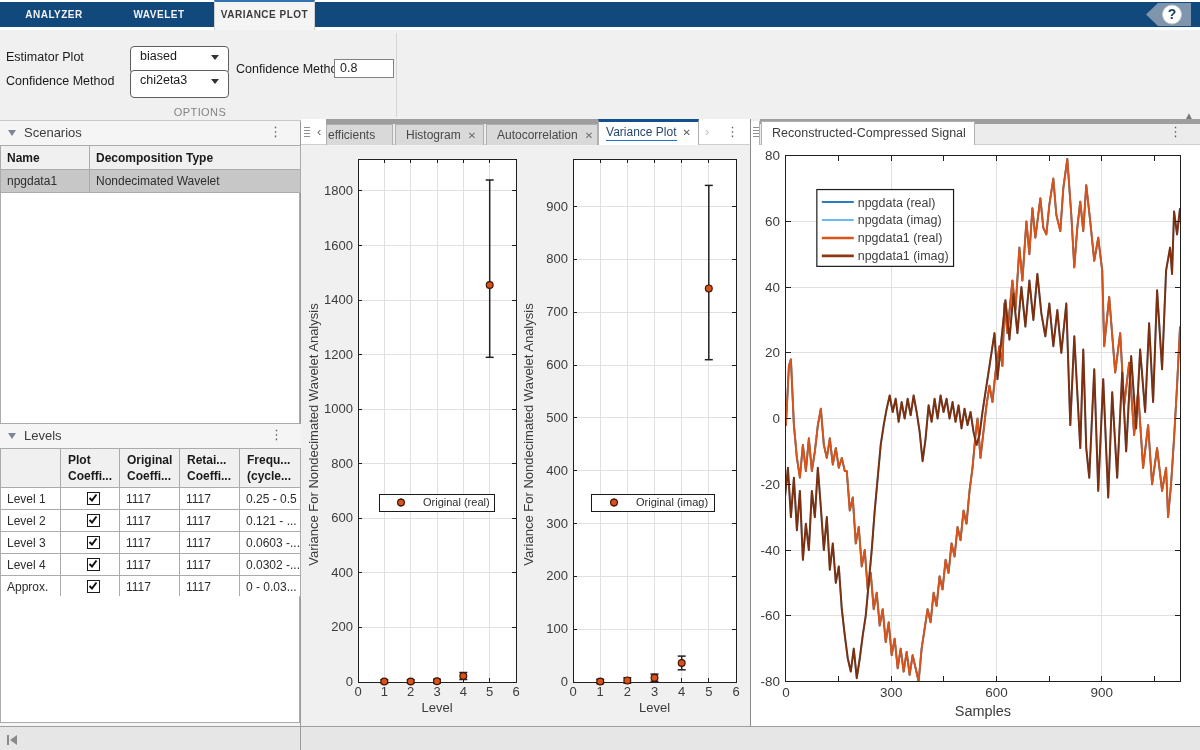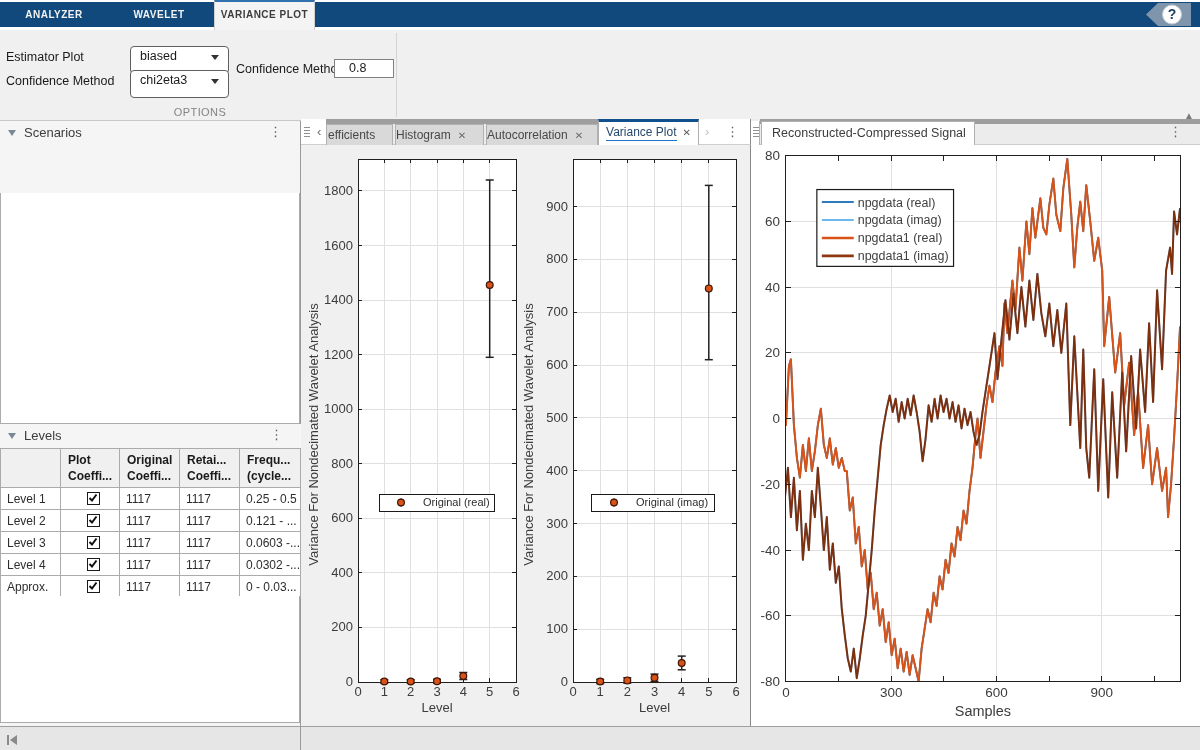--- a/index.html
+++ b/index.html
@@ -12,21 +12,21 @@
 #topbar .blue { position:absolute; left:0; top:2px; width:1200px; height:25px; background:#11497c; }
 .toptab { position:absolute; top:2px; height:25px; line-height:25px; color:#f2f2f2; font-size:10px; font-weight:bold; letter-spacing:0.5px; text-align:center; }
 #tab-active { position:absolute; left:214px; top:0; width:101px; height:30px; background:#f4f4f4; border-top:2px solid #3272ae; border-left:1px solid #d0d0d0; border-right:1px solid #d0d0d0; color:#3c3c3c; font-size:10px; font-weight:bold; letter-spacing:0.5px; text-align:center; line-height:26px; }
 #helpbtn { position:absolute; left:1146px; top:3px; width:45px; height:23px; }
 
 
 #toolbar { left:0; top:30px; width:1200px; height:91px; background:#f0f0f0; border-bottom:1px solid #c8c8c8; }
 .tlabel { position:absolute; font-size:12.5px; color:#1a1a1a; }
 .dropdown { position:absolute; width:99px; height:28px; background:#fff; border:1px solid #5f5f5f; border-radius:4px; font-size:12.5px; color:#1a1a1a; line-height:19px; padding-left:9px; }
 .dropdown .arr { position:absolute; right:9px; top:8px; width:0; height:0; border-left:4px solid transparent; border-right:4px solid transparent; border-top:5px solid #323232; }
-#conf-input { position:absolute; left:334px; top:29px; width:60px; height:19px; background:#fff; border:1px solid #818181; font-size:12.5px; color:#1a1a1a; line-height:17px; padding-left:14px; }
+#conf-input { position:absolute; left:334px; top:29px; width:60px; height:19px; background:#fff; border:1px solid #818181; font-size:12.5px; color:#1a1a1a; line-height:17px; padding-left:5px; }
 #options-lbl { position:absolute; left:120px; top:76px; width:160px; text-align:center; font-size:11px; color:#848484; letter-spacing:0.4px; }
 #tb-sep { position:absolute; left:396px; top:3px; width:1px; height:84px; background:#d4d4d4; }
 #collapse-ic { position:absolute; right:6px; top:80px; color:#7a7a7a; font-size:10px; }
 
 
 #leftpanel { left:0; top:121px; width:301px; height:605px; background:#f5f5f5; border-right:1px solid #9a9a9a; }
 .sechead { position:relative; height:24px; background:#f5f5f5; }
 .sechead .tri { position:absolute; left:8px; top:9px; width:0; height:0; border-left:4.5px solid transparent; border-right:4.5px solid transparent; border-top:6px solid #7b8794; }
 .sechead .ttl { position:absolute; left:24px; top:4px; font-size:13px; color:#3c3c3c; }
 .sechead .dots { position:absolute; right:18px; top:3px; font-size:13px; color:#5f5f5f; letter-spacing:0; }
@@ -41,21 +41,21 @@
 #levels-table td { background:#fff; border:1px solid #ababab; height:22px; padding:0 0 0 6px; }
 #levels-white { position:absolute; left:0px; top:475px; width:300px; height:127px; background:#fff; border:1px solid #ababab; border-top:none; }
 .cb { display:block; margin:0 auto; width:13px; height:13px; border:1.5px solid #1a1a1a; background:#fff; position:relative; }
 .cb svg { position:absolute; left:0px; top:0px; }
 
 
 #midbar { left:301px; top:119px; width:449px; height:26px; background:#ececec; border-bottom:1px solid #cecece; }
 #midbar .darkstrip { position:absolute; left:25px; top:0; width:274px; height:5px; background:#9e9e9e; }
 #midbar .whiteR { position:absolute; left:397px; top:0; width:52px; height:25px; background:#fff; }
 #midbar .whiteL { position:absolute; left:0; top:0; width:25px; height:25px; background:#fff; }
-.mtab { position:absolute; top:5px; height:21px; background:#d9d9d9; border:1px solid #b0b0b0; border-bottom:none; font-size:12px; color:#484848; line-height:20px; }
+.mtab { position:absolute; top:5px; height:21px; background:#d9d9d9; border:1px solid #b0b0b0; border-bottom:none; font-size:12px; color:#484848; line-height:20px; padding-left:10px; }
 .mtab .x { color:#6a6a6a; font-size:10px; margin-left:7px; }
 #mtab-active { position:absolute; left:297px; top:0px; width:101px; height:26px; background:#fff; border:1px solid #b0b0b0; border-bottom:none; border-top:3px solid #11508f; font-size:12px; line-height:20px; text-align:center; }
 #mtab-active .t { color:#27496d; border-bottom:1.5px solid #1a73c9; padding-bottom:1px; }
 #mtab-active .x { color:#5a5a5a; font-size:10px; margin-left:6px; }
 .chev { color:#6f6f6f; font-size:13px; }
 
 
 #rightbar { left:750px; top:119px; width:450px; height:26px; background:#ececec; border-bottom:1px solid #cecece; border-left:1px solid #8a8a8a; }
 #rightbar .darkstrip { position:absolute; left:9px; top:0; width:440px; height:5px; background:#9e9e9e; }
 #rightbar .iconbox { position:absolute; left:0; top:2px; width:9px; height:24px; background:#fff; border-right:1px solid #b4b4b4; }
@@ -107,20 +107,36 @@
     <div id="tb-sep"></div>
     <div id="collapse-ic">▲</div>
   </div>
 
   <div id="leftpanel" class="abs">
     <div class="sechead">
         <span class="tri"></span>
         <span class="ttl">Scenarios</span>
         <span class="dots">⋮</span>
       </div>
+    <table id="scen-table">
+      <colgroup>
+          <col style="width:89px">
+          <col style="width:211px">
+        </colgroup>
+      <tbody>
+          <tr>
+            <th>Name</th>
+            <th>Decomposition Type</th>
+          </tr>
+      <tr>
+            <td>npgdata1</td>
+            <td>Nondecimated Wavelet</td>
+          </tr>
+    </tbody>
+      </table>
     <div id="scen-white"></div>
     <div class="sechead" style="position:absolute; left:0; top:303px; width:301px;">
         <span class="tri"></span>
         <span class="ttl">Levels</span>
         <span class="dots">⋮</span>
       </div>
     <table id="levels-table" style="position:absolute; left:0; top:327px;">
       <colgroup>
           <col style="width:60px">
           <col style="width:59px">

